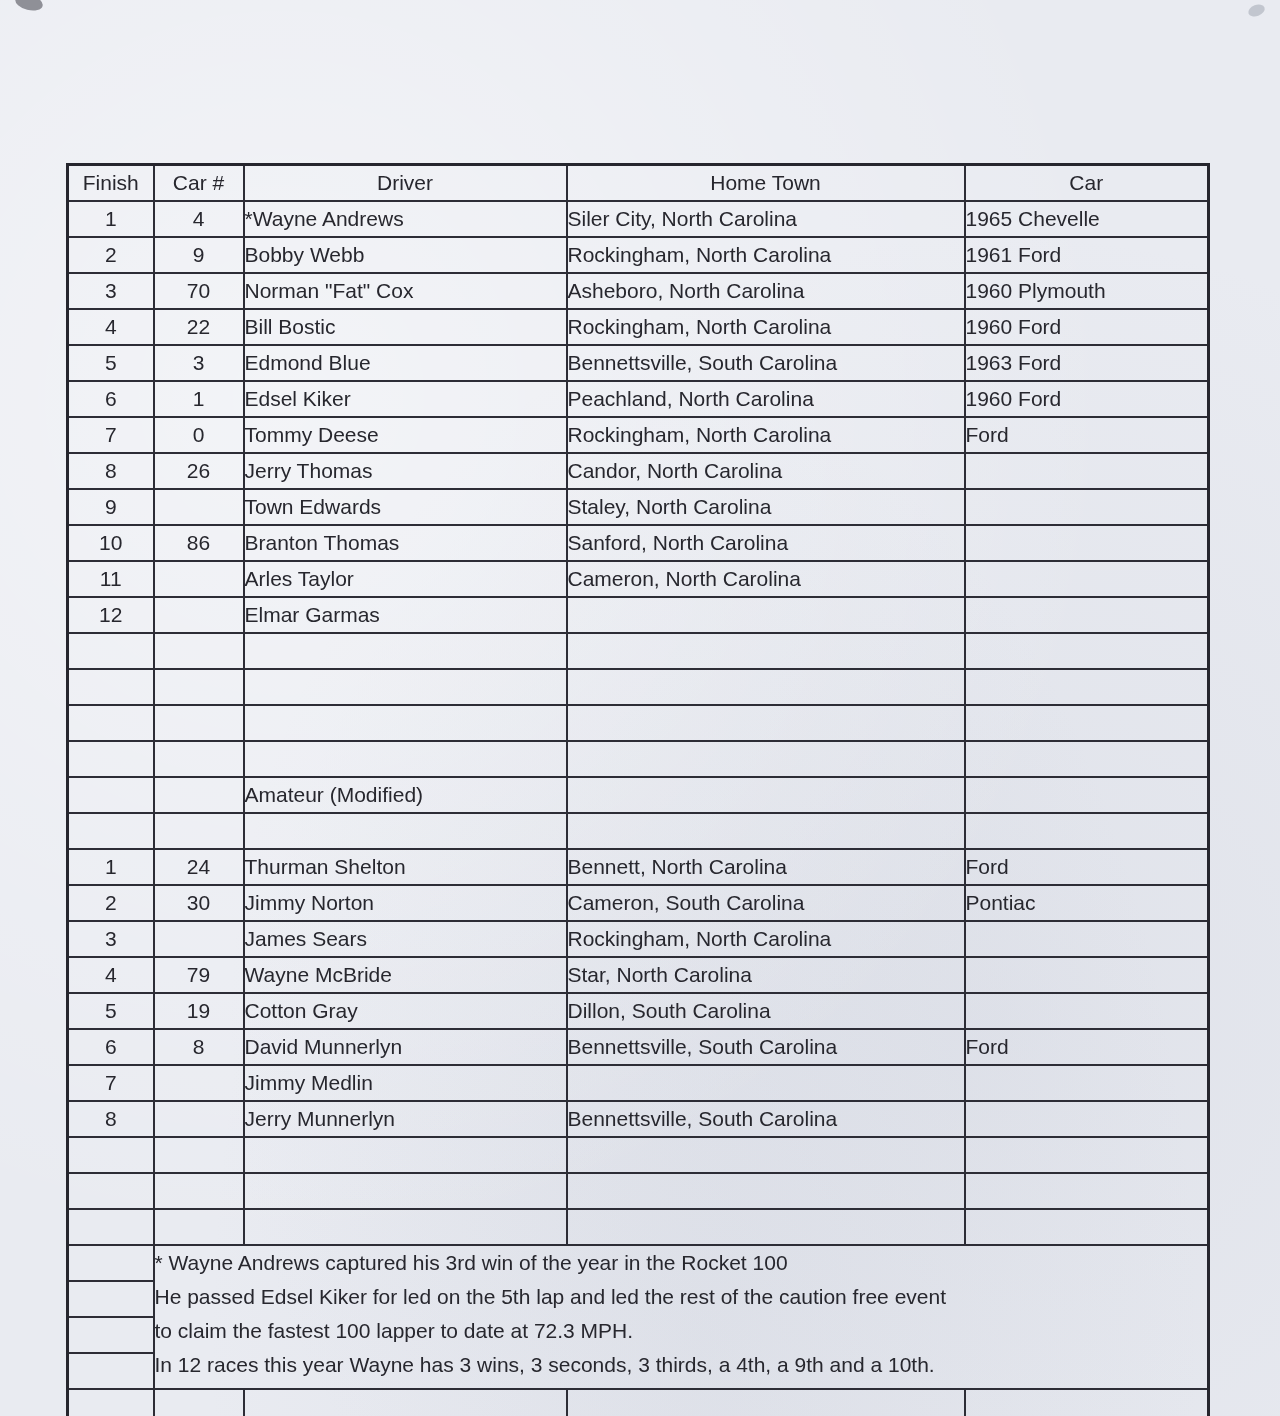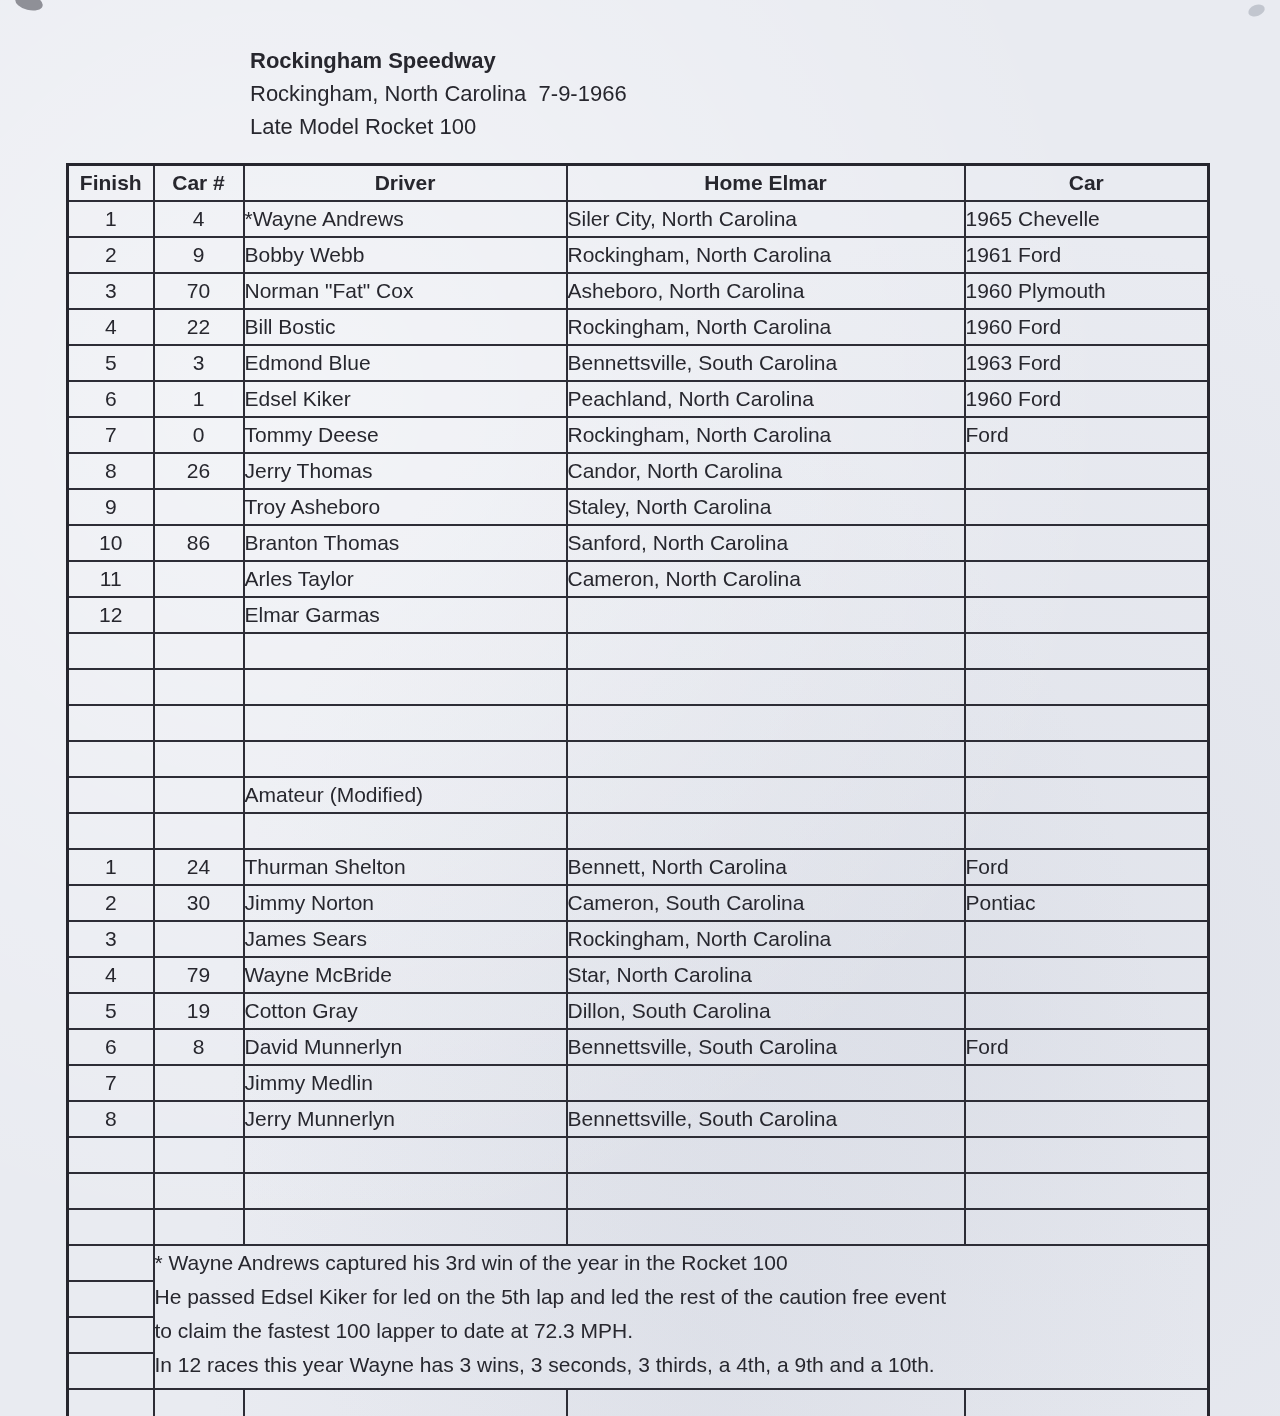--- a/index.html
+++ b/index.html
@@ -31,21 +31,21 @@
   table.results th, table.results td{
     border:2px solid #2d2d36;
     height:34px;
     font-size:21px;
     padding:0;
     overflow:hidden;
     white-space:nowrap;
     background:transparent;
   }
   table.results th{
-    font-weight:bold;text-align:center;margin-top:48px;
+    font-weight:normal;text-align:center;margin-top:48px;
   }
   td.c{text-align:center;}
   td.l{text-align:left;padding-left:7px;}
   td.note-cell{
     vertical-align:top;
     text-align:left;
     padding:3px 8px 0 93px;
     white-space:normal;
   }
   td.note-cell .note-line{
@@ -63,40 +63,35 @@
   }
 </style>
 </head>
 <body>
 
 <div class="page">
 
   <div class="mark-tl"></div>
   <div class="mark-tr"></div>
 
-  <div class="title-block">
-    <div class="t1">Rockingham Speedway</div>
-    <div class="t2">Rockingham, North Carolina  7-9-1966</div>
-    <div class="t3">Late Model Rocket 100</div>
-  </div>
 
   <table class="results">
     <colgroup>
       <col style="width:86px">
       <col style="width:90px">
       <col style="width:323px">
       <col style="width:398px">
       <col style="width:244px">
     </colgroup>
     <thead>
       <tr>
         <th>Finish</th>
         <th>Car #</th>
         <th>Driver</th>
-        <th>Home Elmar</th>
+        <th>Home Town</th>
         <th>Car</th>
       </tr>
     </thead>
     <tbody>
         <tr>
           <td class="c">1</td>
           <td class="c">4</td>
           <td class="l">*Wayne Andrews</td>
           <td class="l">Siler City, North Carolina</td>
           <td class="l">1965 Chevelle</td>
@@ -146,21 +141,21 @@
         <tr>
           <td class="c">8</td>
           <td class="c">26</td>
           <td class="l">Jerry Thomas</td>
           <td class="l">Candor, North Carolina</td>
           <td class="l"></td>
         </tr>
         <tr>
           <td class="c">9</td>
           <td class="c"></td>
-          <td class="l">Troy Asheboro</td>
+          <td class="l">Town Edwards</td>
           <td class="l">Staley, North Carolina</td>
           <td class="l"></td>
         </tr>
         <tr>
           <td class="c">10</td>
           <td class="c">86</td>
           <td class="l">Branton Thomas</td>
           <td class="l">Sanford, North Carolina</td>
           <td class="l"></td>
         </tr>

